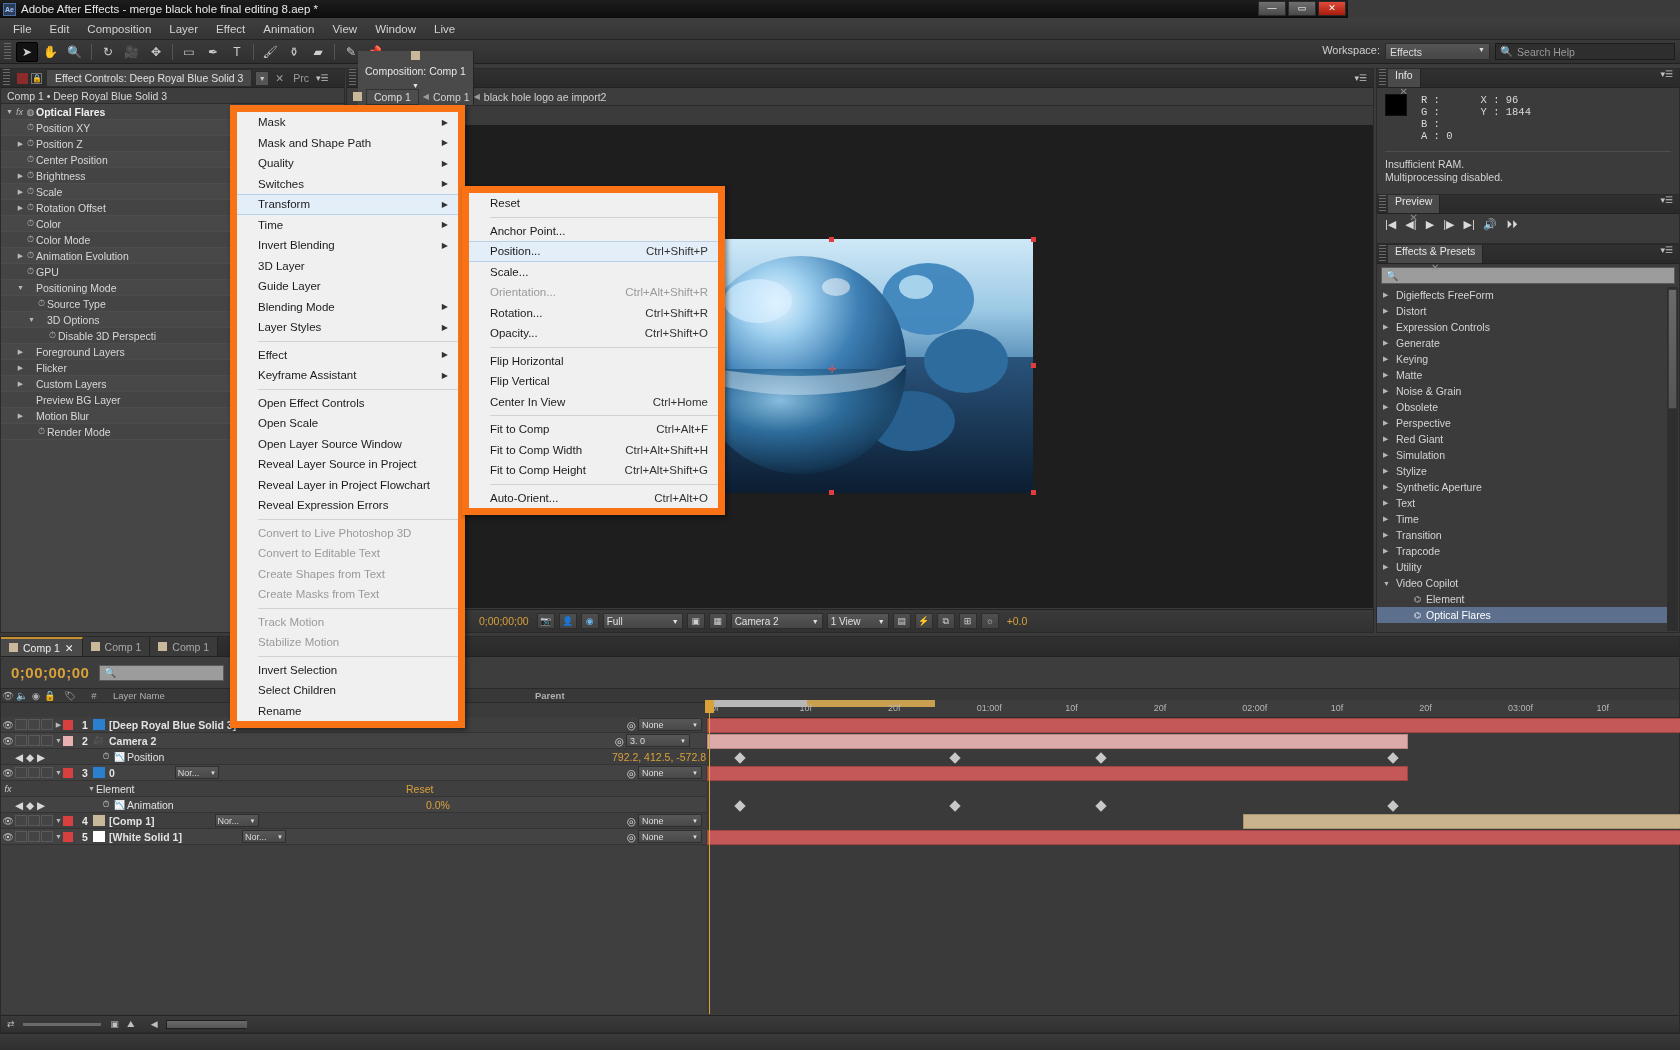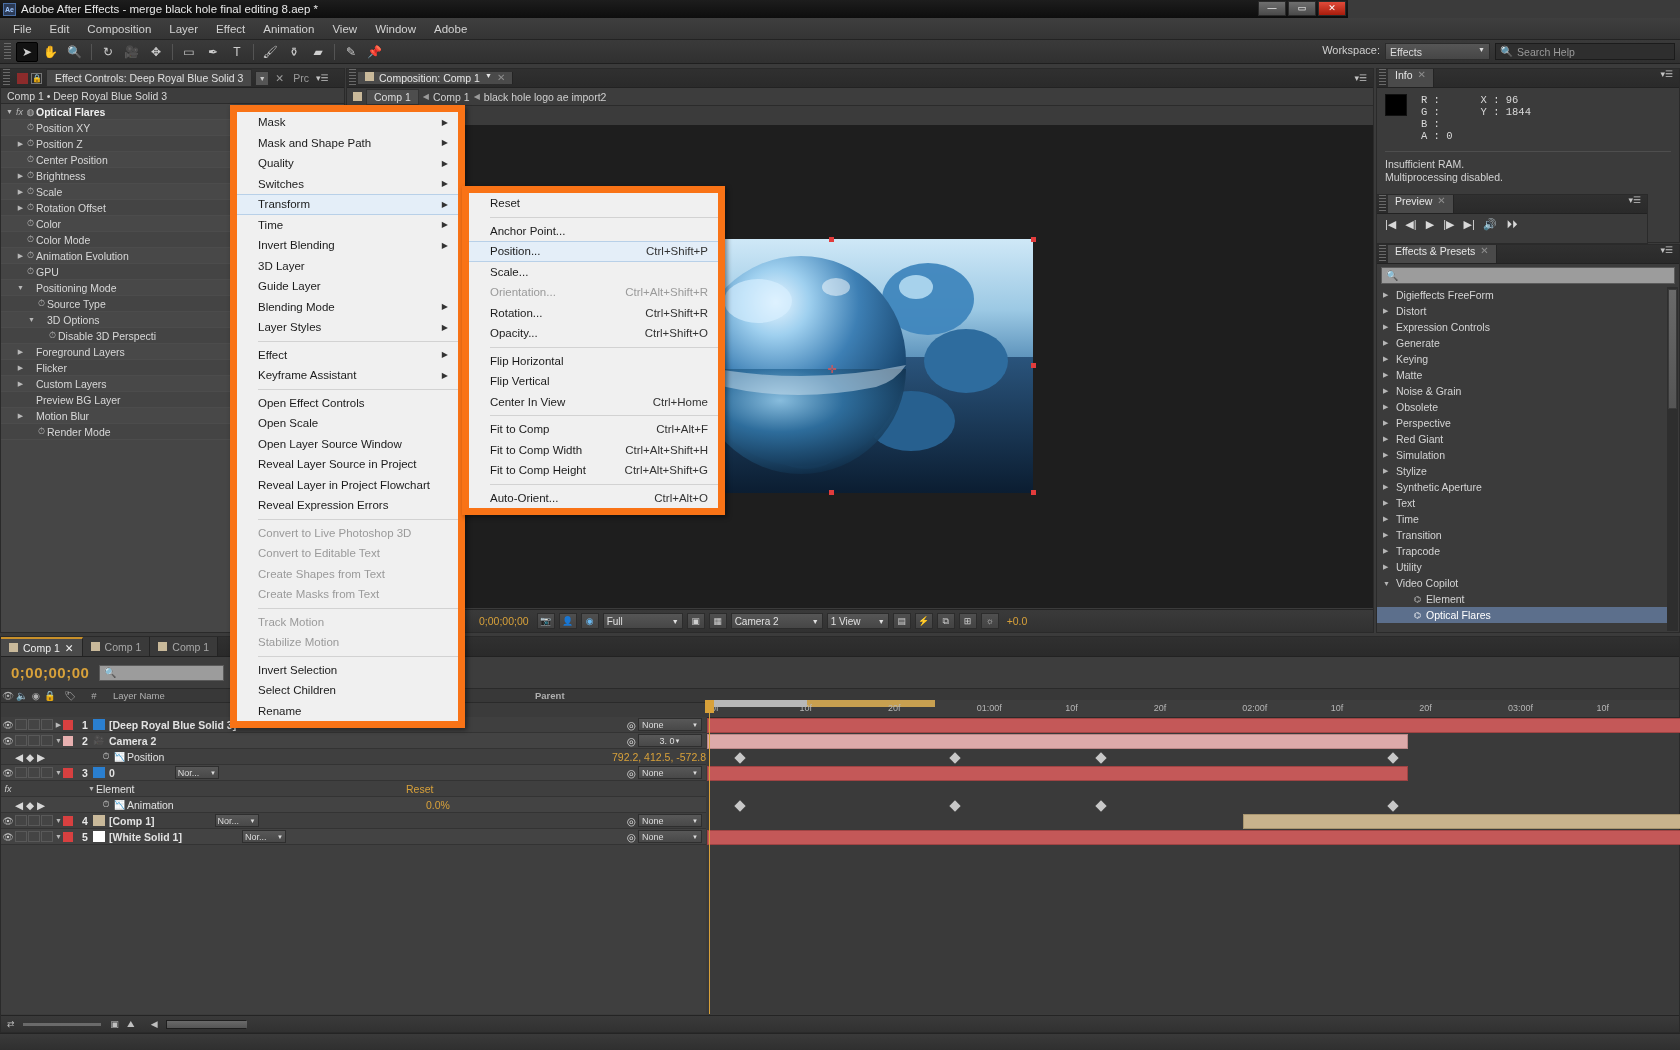--- a/index.html
+++ b/index.html
@@ -39,22 +39,22 @@
     background:linear-gradient(#565656,#464646); border:1px solid #2c2c2c;
     font-size:10.5px; color:#ddd; padding:2px 4px; display:flex; justify-content:space-between;}
   .help-box { position:absolute; right:5px; top:3px; width:180px; height:17px;
     background:#2e2e2e; border:1px solid #1b1b1b; display:flex; align-items:center;
     padding:0 4px; color:#9a9a9a; font-size:10.5px; gap:4px;}
 
   
   .panel { position:absolute; background:#3b3b3b; border:1px solid #2a2a2a; }
   .ptabs { height:19px; background:linear-gradient(#303030,#2a2a2a); display:flex;
     align-items:stretch; border-bottom:1px solid #222; }
-  .ptab { display:flex; padding:0 7px; font-size:10.5px;
-    color:#b0b0b0; background:#3a3a3a; border-right:1px solid #242424; gap:5px;}
+  .ptab { display:flex; align-items:center; padding:0 7px; font-size:10.5px;
+    color:#b0b0b0; background:#3a3a3a; border-right:1px solid #242424; gap:5px;flex-direction:column;}
   .ptab.sel { background:#4a4a4a; color:#e6e6e6; }
   .ptab .x { color:#8e8e8e; font-size:10px; }
   .tab-swatch { width:9px; height:9px; background:#c9b99a; }
 
   
   #fxPanel { left:0; top:68px; width:345px; height:565px; }
   .ec-head { height:19px; background:linear-gradient(#303030,#2a2a2a); display:flex;
     align-items:center; border-bottom:1px solid #222; font-size:10.5px; }
   .ec-lock { width:11px; height:11px; background:#8c2b2b; margin:0 3px 0 5px;}
   .ec-lock2 { width:11px; height:11px; border:1px solid #777; margin-right:4px; color:#bbb; font-size:8px; text-align:center;}
@@ -101,21 +101,21 @@
     border:1px solid #2c2c2c; text-align:center; line-height:14px; font-size:9px;}
   .fsel { height:16px; background:linear-gradient(#565656,#464646); border:1px solid #2c2c2c;
     display:flex; align-items:center; justify-content:space-between; padding:0 3px; font-size:10px; color:#e0e0e0;}
 
   
   #infoPanel { left:1376px; top:68px; width:304px; height:175px; }
   .info-body { position:absolute; top:19px; left:0; right:0; bottom:0; padding:6px 8px; }
   .info-swatch { width:22px; height:22px; background:#000; border:1px solid #111; }
   .rgba { font-family:"Liberation Mono", monospace; font-size:10.5px; color:#d9d9d9; line-height:12px;}
   .info-msg { font-size:10.5px; color:#d2d2d2; line-height:13px; }
-  #previewPanel { left:1376px; top:194px; width:272px; height:50px; }
+  #previewPanel { left:1376px; top:194px; width:304px; height:50px; }
   .pv-row { display:flex; align-items:center; gap:9px; padding:4px 8px; color:#d9d9d9; font-size:11px;}
   #fxPresets { left:1376px; top:244px; width:304px; height:389px; }
   .search { height:17px; margin:3px 4px; background:#9c9c9c; border:1px solid #5a5a5a;
     display:flex; align-items:center; padding:0 4px; gap:4px; color:#444; font-size:10px;}
   .fx-list { position:absolute; top:42px; left:0; right:12px; bottom:0; overflow:hidden; }
   .fx-item { height:16px; display:flex; align-items:center; gap:5px; padding-left:6px;
     font-size:10.5px; color:#d4d4d4; }
   .fx-item .t { font-size:7px; color:#b5b5b5; width:8px;}
   .fx-item.sel { background:#5c6f8c; color:#fff; }
   .fx-item.ind { padding-left:24px; }
@@ -207,21 +207,21 @@
 
   <div class="menubar">
     <div>File</div>
     <div>Edit</div>
     <div>Composition</div>
     <div>Layer</div>
     <div>Effect</div>
     <div>Animation</div>
     <div>View</div>
     <div>Window</div>
-    <div>Adobe</div>
+    <div>Live</div>
   </div>
 
   <div class="toolbar">
     <div class="grip"></div>
     <div class="tool active">➤</div>
     <div class="tool">✋</div>
     <div class="tool">🔍</div>
     <div class="tsep"></div>
     <div class="tool">↻</div>
     <div class="tool">🎥</div>
@@ -737,21 +737,21 @@
           <span class="swbox"></span>
           <span class="swbox"></span>
           <span class="tri">▼</span>
           <span class="clr" style="background:#e8b0b0;"></span>
           <span class="numc">2</span>
           <span class="lsrc" style="font-size:9px;color:#ddd;">🎥</span>
           <span class="lname b">Camera 2</span>
           <span style="width:60px;"></span>
           <span style="width:46px;"></span>
           <span style="margin-left:auto;margin-right:2px;">◎</span>
-          <span class="parsel" style="margin-right:4px;justify-content:center;">
+          <span class="parsel" style="margin-right:16px;">
             <span>3. 0</span>
             <span style="font-size:6px;">▼</span>
           </span>
         </div>
         <div class="lrow">
           <span style="width:58px;text-align:center;color:#d8d8d8;">◀ ◆ ▶</span>
           <span style="width:40px;"></span>
           <span class="cellv">⏱</span>
           <span class="cellv">📉</span>
           <span class="lname">Position</span>

